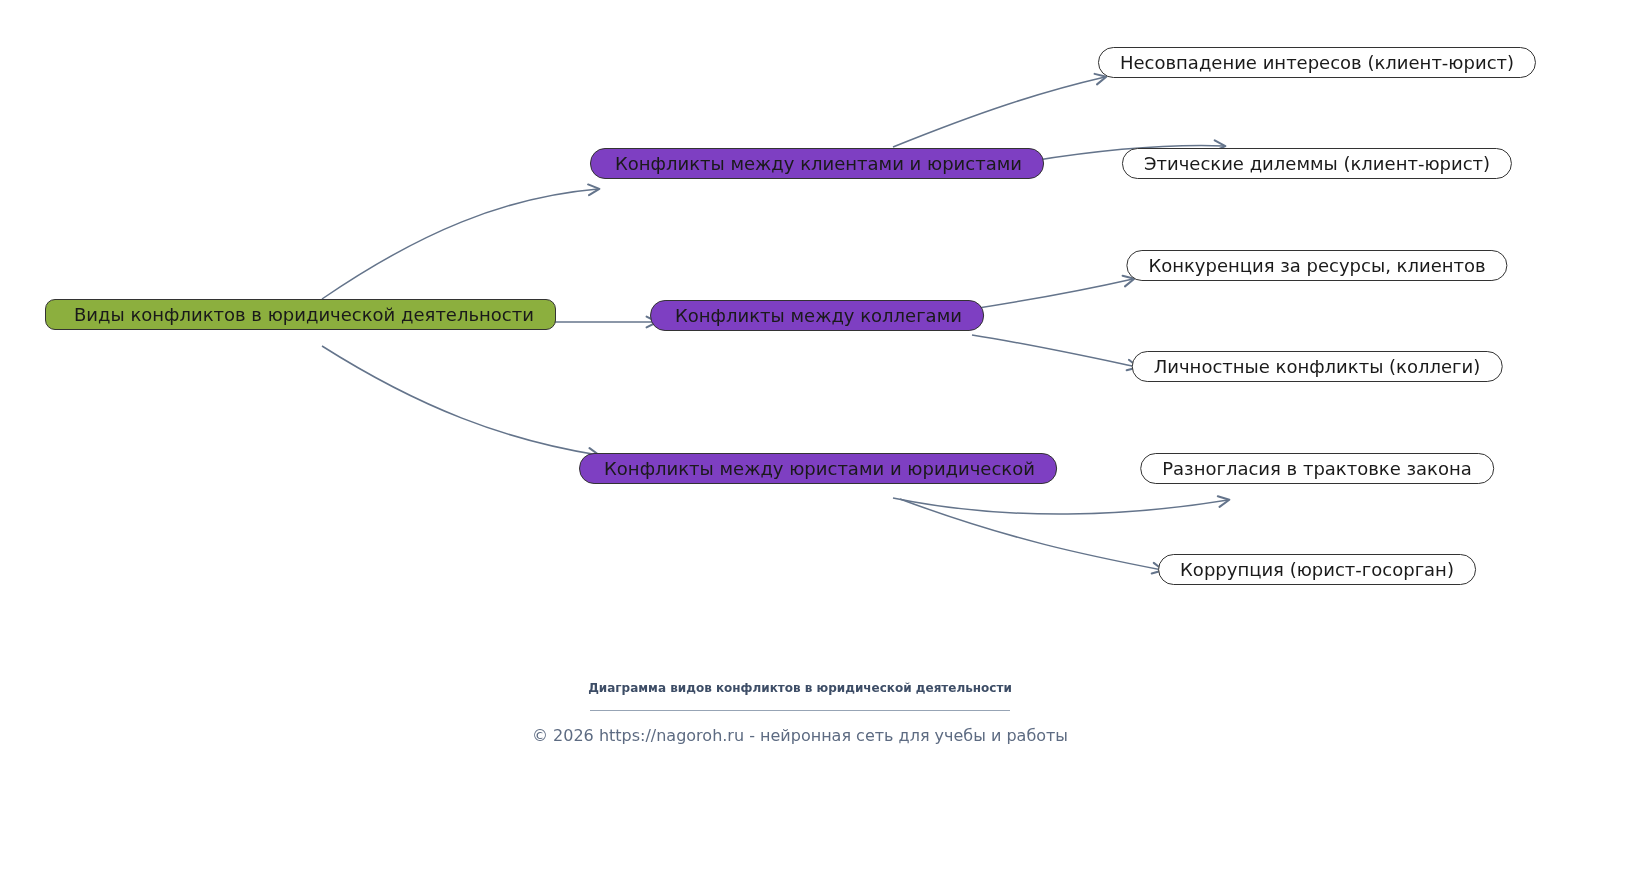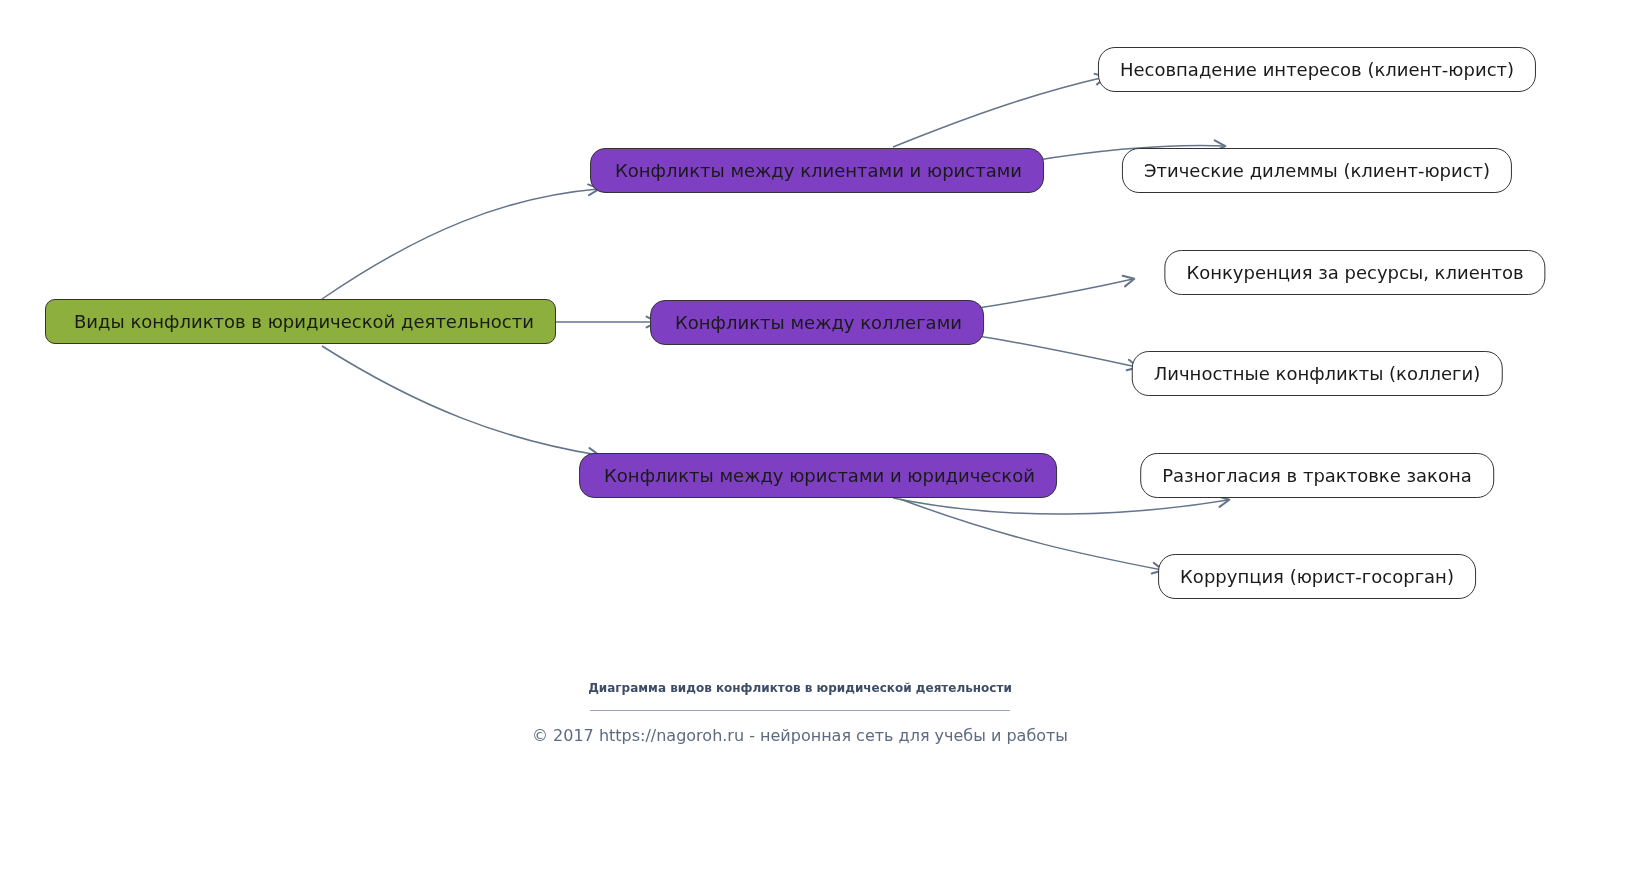--- a/index.html
+++ b/index.html
@@ -14,21 +14,21 @@
   }
   html,body{margin:0;padding:0;background:#ffffff;}
   body{font-family:"DejaVu Sans","Liberation Sans",sans-serif;}
   .canvas{
     position:relative;width:1629px;height:879px;background:#ffffff;overflow:hidden;
   }
   .edges{position:absolute;left:0;top:0;width:1629px;height:879px;pointer-events:none;}
   .edge{fill:none;stroke:var(--edge);stroke-width:1.5px;}
   #arrowhead path{stroke:var(--edge);fill:none;stroke-width:1.5px;}
   .node{
-    position:absolute;height:45px;display:flex;align-items:center;justify-content:center;
+    position:absolute;height:31px;display:flex;align-items:center;justify-content:center;
     padding:0 21px;box-sizing:border-box;font-size:18px;color:var(--node-text);
     white-space:nowrap;border:1.5px solid var(--node-border);
   }
   .node.root{background:var(--root-fill);border-radius:10px;padding-left:28px;}
   .node.branch{background:var(--branch-fill);border-radius:15px;transform:translateX(-50%);padding-left:24px;}
   .node.leaf{background:var(--leaf-fill);border-radius:17px;transform:translateX(-50%);}
   .footer{position:absolute;left:400px;top:681px;width:800px;text-align:center;}
   .footer-title{
     font-weight:bold;font-size:12px;line-height:1.3;color:var(--caption);
     max-width:480px;margin:0 auto;
@@ -59,24 +59,24 @@
   </svg>
 
   <div class="node root" style="left:45px;top:299px;">Виды конфликтов в юридической деятельности</div>
 
   <div class="node branch" style="left:817px;top:148px;">Конфликты между клиентами и юристами</div>
   <div class="node branch" style="left:817px;top:300px;">Конфликты между коллегами</div>
   <div class="node branch" style="left:818px;top:453px;">Конфликты между юристами и юридической</div>
 
   <div class="node leaf" style="left:1317px;top:47px;">Несовпадение интересов (клиент-юрист)</div>
   <div class="node leaf" style="left:1317px;top:148px;">Этические дилеммы (клиент-юрист)</div>
-  <div class="node leaf" style="left:1317px;top:250px;margin-left:38px;">Конкуренция за ресурсы, клиентов</div>
+  <div class="node leaf" style="left:1317px;top:250px;">Конкуренция за ресурсы, клиентов</div>
   <div class="node leaf" style="left:1317px;top:351px;">Личностные конфликты (коллеги)</div>
   <div class="node leaf" style="left:1317px;top:453px;">Разногласия в трактовке закона</div>
   <div class="node leaf" style="left:1317px;top:554px;">Коррупция (юрист-госорган)</div>
 
   <div class="footer">
     <div class="footer-title">Диаграмма видов конфликтов в юридической деятельности</div>
     <hr class="footer-divider">
-    <div class="footer-copyright">© 2017 https://nagoroh.ru - нейронная сеть для учебы и работы</div>
+    <div class="footer-copyright">© 2026 https://nagoroh.ru - нейронная сеть для учебы и работы</div>
   </div>
 
 </div>
 
 </body></html>

